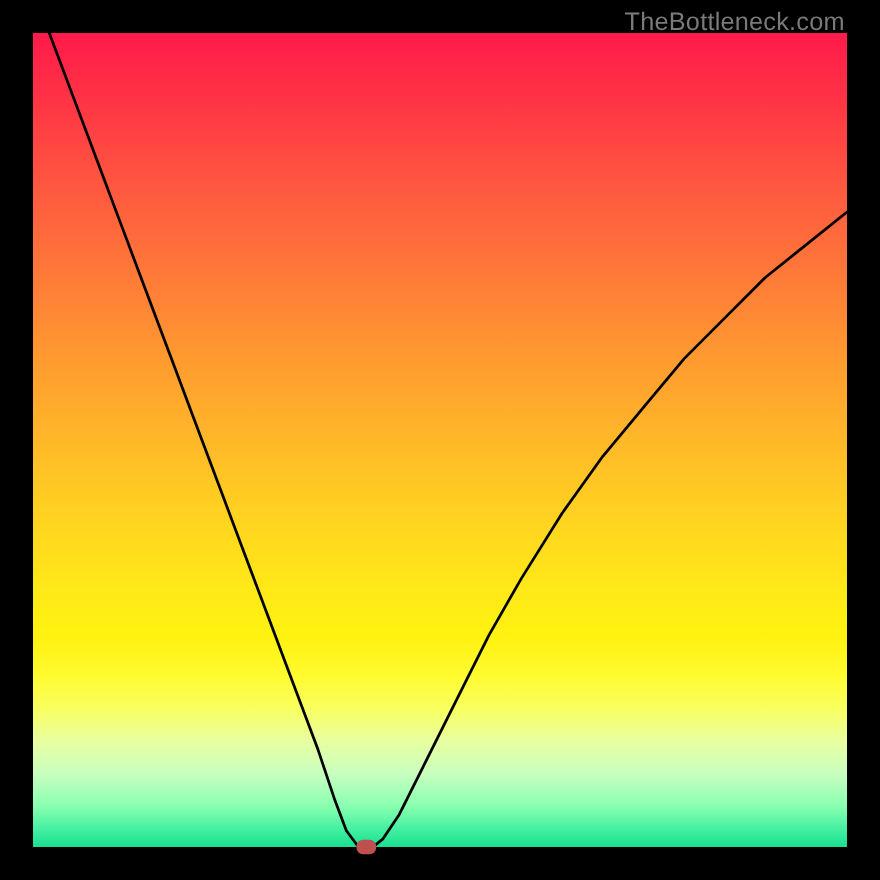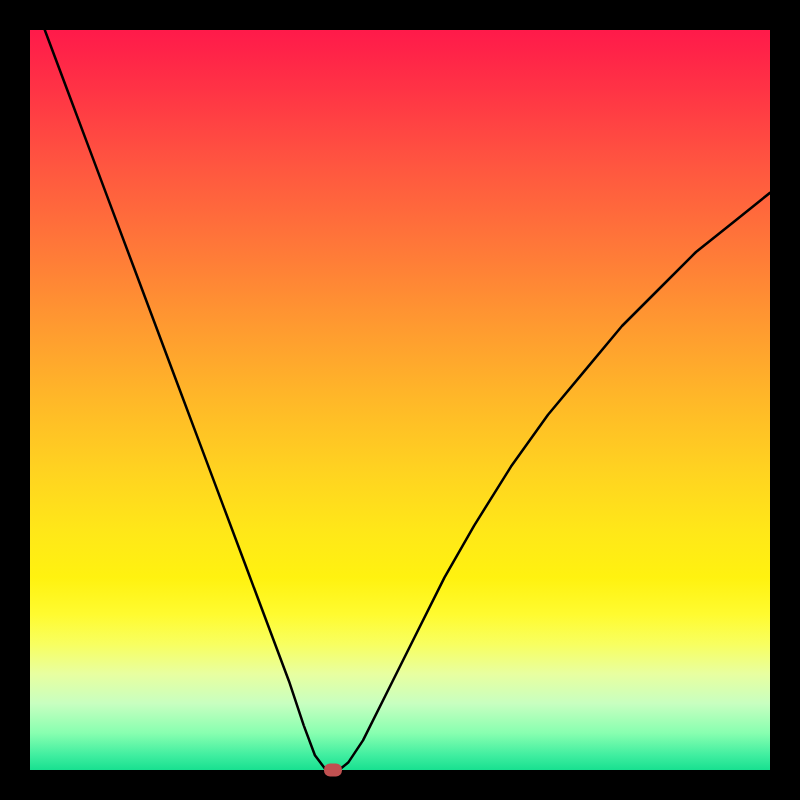--- a/index.html
+++ b/index.html
@@ -65,20 +65,21 @@
     background: #c05050;
     border-radius: 6px;
     transform: translate(-50%, -50%);
   }
 </style>
 </head>
 <body>
 
 <div class="chart-container">
 
+  <div class="attribution">TheBottleneck.com</div>
 
   <div class="plot-area">
     <svg class="curve-svg" viewBox="0 0 740 740" preserveAspectRatio="none">
       <path d="M14.80 0.00 L37.00 59.20 L59.20 118.40 L81.40 177.60 L103.60 236.80 L125.80 296.00 L148.00 355.20 L170.20 414.40 L192.40 473.60 L214.60 532.80 L236.80 592.00 L259.00 651.20 L273.80 695.60 L284.90 725.20 L296.00 740.00 L303.40 740.00 L310.80 738.52 L318.20 732.60 L333.00 710.40 L355.20 666.00 L384.80 606.80 L414.40 547.60 L444.00 495.80 L481.00 436.60 L518.00 384.80 L555.00 340.40 L592.00 296.00 L629.00 259.00 L666.00 222.00 L703.00 192.40 L740.00 162.80" id="curve-path" fill="none" stroke="#000" stroke-width="2.5" stroke-linejoin="round" stroke-linecap="round"></path>
     </svg>
     <div class="marker" id="marker" style="left: 303.4px; top: 740px;"></div>
   </div>
 
 </div>
 

